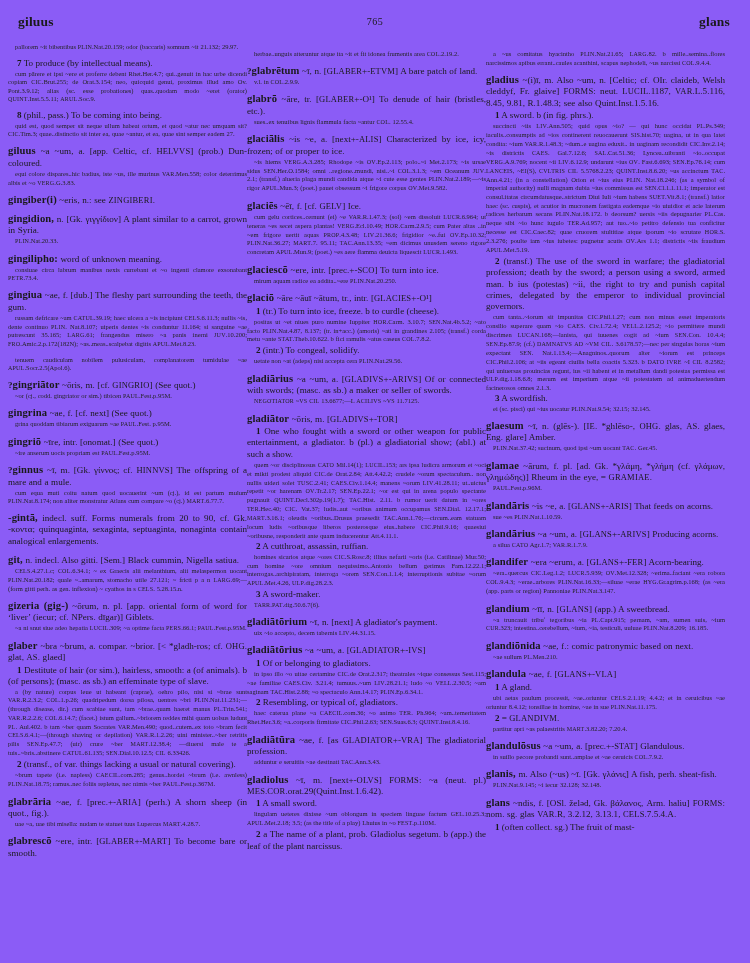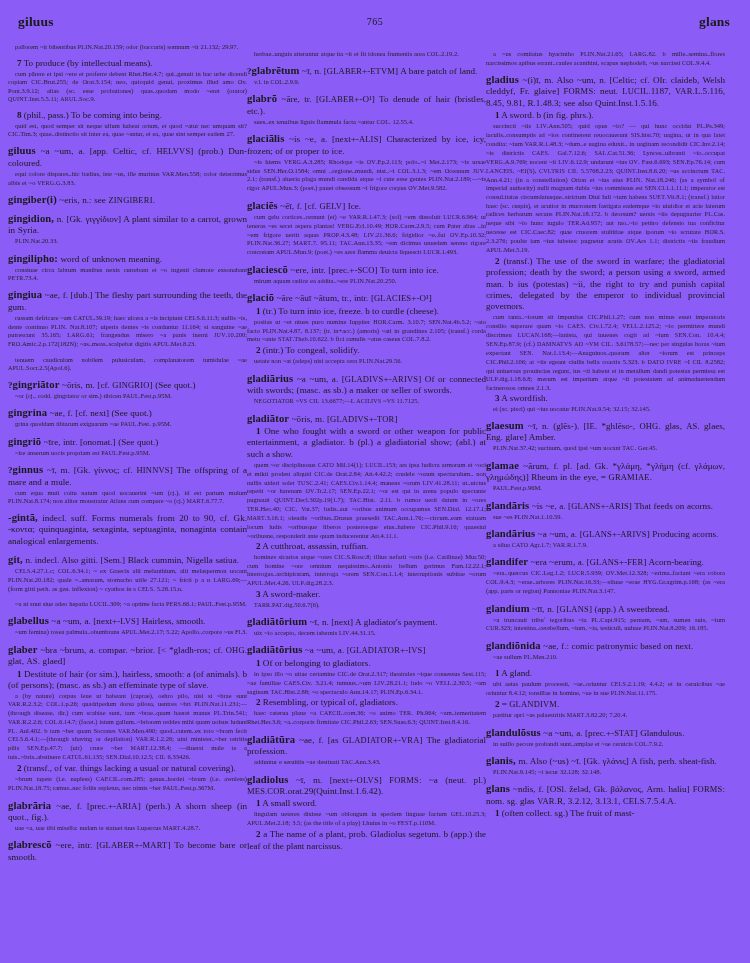--- a/index.html
+++ b/index.html
@@ -169,25 +169,22 @@
           <p class="cit">cum equa muti coitu natum quod uocauerint ~um (cj.), id est partum mulum <span class="sc">PLIN</span>.Nat.8.174; non aliter monstratur Atlans cum compare ~o (cj.) <span class="sc">MART</span>.6.77.7.</p>
         </div>
         <div class="entry gap">
           <p class="defn"><span class="hw">-gintā,</span> <span>indecl. suff. Forms numerals from 20 to 90, cf. Gk. -κοντα; quinquaginta, sexaginta, septuaginta, nonaginta contain analogical enlargements.</span></p>
         </div>
         <div class="entry gap">
           <p class="defn"><span class="hw">git,</span> <span>n. indecl. Also gitti. [Sem.] Black cummin, Nigella satiua.</span></p>
           <p class="cit"><span class="sc">CELS</span>.4.27.1.c; <span class="sc">COL</span>.6.34.1; ~ ex Graecis alii melanthium, alii melaspermon uocant <span class="sc">PLIN</span>.Nat.20.182; quale ~..amarum, stomacho utile 27.121; ~ fricti p a n <span class="sc">LARG</span>.69;—(form gitti perh. as gen. inflexion) ~ cyathos in s <span class="sc">CELS</span>. 5.28.15.n.</p>
         </div>
         <div class="entry gap">
+          <p class="defn"><span class="hw">gizeria (gig-)</span> <span>~ōrum, n. pl. [app. oriental form of word for ‘liver’ (iecur; cf. NPers. dīgar)] Giblets.</span></p>
           <p class="cit">~a ni snut siue adeo hepatia <span class="sc">LUCIL</span>.309; ~a optime facta <span class="sc">PERS</span>.66.1; <span class="sc">PAUL</span>.Fest.p.95M.</p>
-        </div>
-        <div class="entry gap">
-          <p class="defn"><span class="hw">glabellus</span> <span>~a ~um, a. [next+-<span class="sc">LVS</span>] Hairless, smooth.</span></p>
-          <p class="cit">~um femina) rosea palmula..obumbrans <span class="sc">APUL</span>.Met.2.17; 5.22; Apollo..corpore ~us Fl.3.</p>
         </div>
         <div class="entry gap">
           <p class="defn"><span class="hw">glaber</span> <span>~bra ~brum, a. compar. ~brior. [&lt; *gladh-ros; cf. <span class="sc">OHG</span>. glat, <span class="sc">AS</span>. glaed]</span></p>
           <p class="sense"><span class="snum">1</span> Destitute of hair (or sim.), hairless, smooth: a (of animals). b (of persons); (masc. as sb.) an effeminate type of slave.</p>
           <p class="cit">a (by nature) corpus leue ut habeant (caprae), oehro pilo, nisi si ~brae sunt <span class="sc">VAR</span>.R.2.3.2; <span class="sc">COL</span>.1.p.26; quadripedum dorsa pilosa, uentres ~bri <span class="sc">PLIN</span>.Nat.11.231;—(through disease, dir.) cum scabiae sunt, tam ~brae..quam haeret manus <span class="sc">PL</span>.Trin.541; <span class="sc">VAR</span>.R.2.2.6; <span class="sc">COL</span>.6.14.7; (facet.) istum gallum..~briorem reddes mihi quam uolsus ludunt <span class="sc">PL</span>. Aul.402.  b tam ~ber quam Socrates <span class="sc">VAR</span>.Men.490; quod..cutem..ex toto ~bram fecit <span class="sc">CELS</span>.6.4.1;—(through shaving or depilation) <span class="sc">VAR</span>.R.1.2.26; uini minister..~ber retritis pilis <span class="sc">SEN</span>.Ep.47.7; (uir) crure ~ber <span class="sc">MART</span>.12.38.4; —diuersi male te a tuis..~bris..abstinere <span class="sc">CATUL</span>.61.135; <span class="sc">SEN</span>.Dial.10.12.5; <span class="sc">CIL</span> 6.33426.</p>
           <p class="sense"><span class="snum">2</span> (transf., of var. things lacking a usual or natural covering).</p>
           <p class="cit">~brum tapete (i.e. napless) <span class="sc">CAECIL</span>.com.285; genus..hordei ~brum (i.e. awnless) <span class="sc">PLIN</span>.Nat.18.75; ramus..nec foliis repletus, nec nimis ~ber <span class="sc">PAUL</span>.Fest.p.367M.</p>
         </div>
         <div class="entry gap">
           <p class="defn"><span class="hw">glabrāria</span> <span>~ae, f. [prec.+-<span class="sc">ARIA</span>] (perh.) A shorn sheep (in quot., fig.).</span></p>
@@ -294,20 +291,21 @@
         </div>
         <div class="entry gap">
           <p class="defn"><span class="hw">glandium</span> <span>~īī, n. [<span class="sc">GLANS</span>] (app.) A sweetbread.</span></p>
           <p class="cit">~a truncauit tribuʹ tegoribus ~ia <span class="sc">PL</span>.Capt.915; pernam, ~am, sumen suis, ~ium <span class="sc">CUR</span>.323; intestina..cerebellum, ~ium, ~ia, testiculi, uuluae <span class="sc">PLIN</span>.Nat.8.209; 16.185.</p>
         </div>
         <div class="entry gap">
           <p class="defn"><span class="hw">glandiōnida</span> <span>~ae, f.: comic patronymic based on next.</span></p>
           <p class="cit">~ae sullum <span class="sc">PL</span>.Men.210.</p>
         </div>
         <div class="entry gap">
+          <p class="defn"><span class="hw">glandula</span> <span>~ae, f. [<span class="sc">GLANS</span>+-<span class="sc">VLA</span>]</span></p>
           <p class="sense"><span class="snum">1</span> A gland.</p>
           <p class="cit">ubi aetas paulum processit, ~ae..oriuntur <span class="sc">CELS</span>.2.1.19; 4.4.2; et in ceruicibus ~ae oriuntur 8.4.12; tonsillae in ho­mine, ~ae in sue <span class="sc">PLIN</span>.Nat.11.175.</p>
           <p class="sense"><span class="snum">2</span> = <span class="sc">GLANDIVM</span>.</p>
           <p class="cit">partitur apri ~as palaestritis <span class="sc">MART</span>.3.82.20; 7.20.4.</p>
         </div>
         <div class="entry gap">
           <p class="defn"><span class="hw">glandulōsus</span> <span>~a ~um, a. [prec.+-<span class="sc">STAT</span>] Glandulous.</span></p>
           <p class="cit">in suillo pecore probandi sunt..amplae et ~ae ceruicis <span class="sc">COL</span>.7.9.2.</p>
         </div>
         <div class="entry gap">

